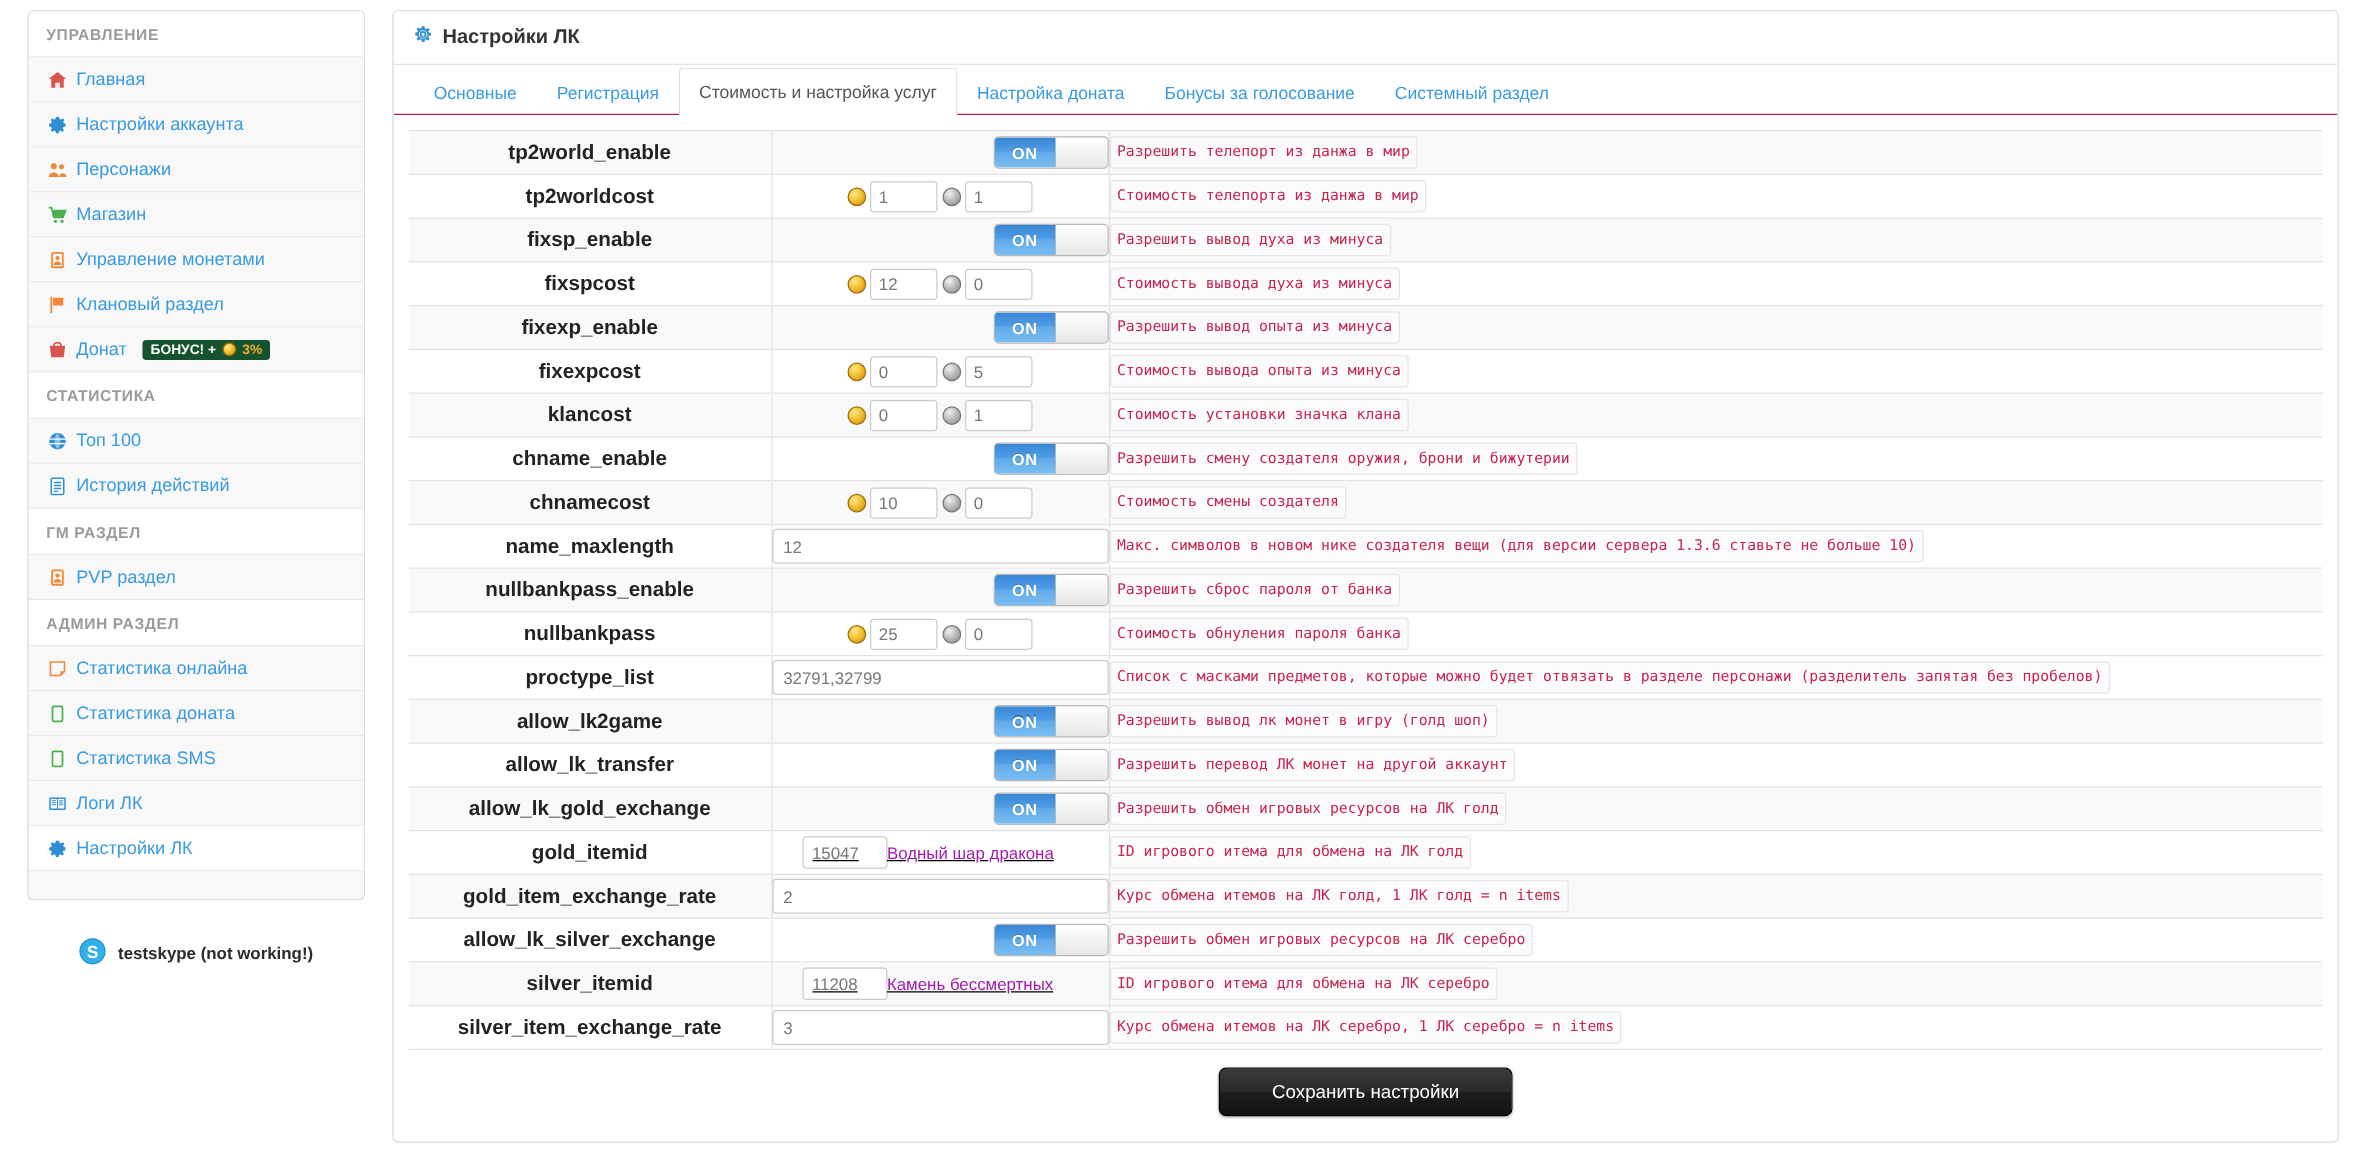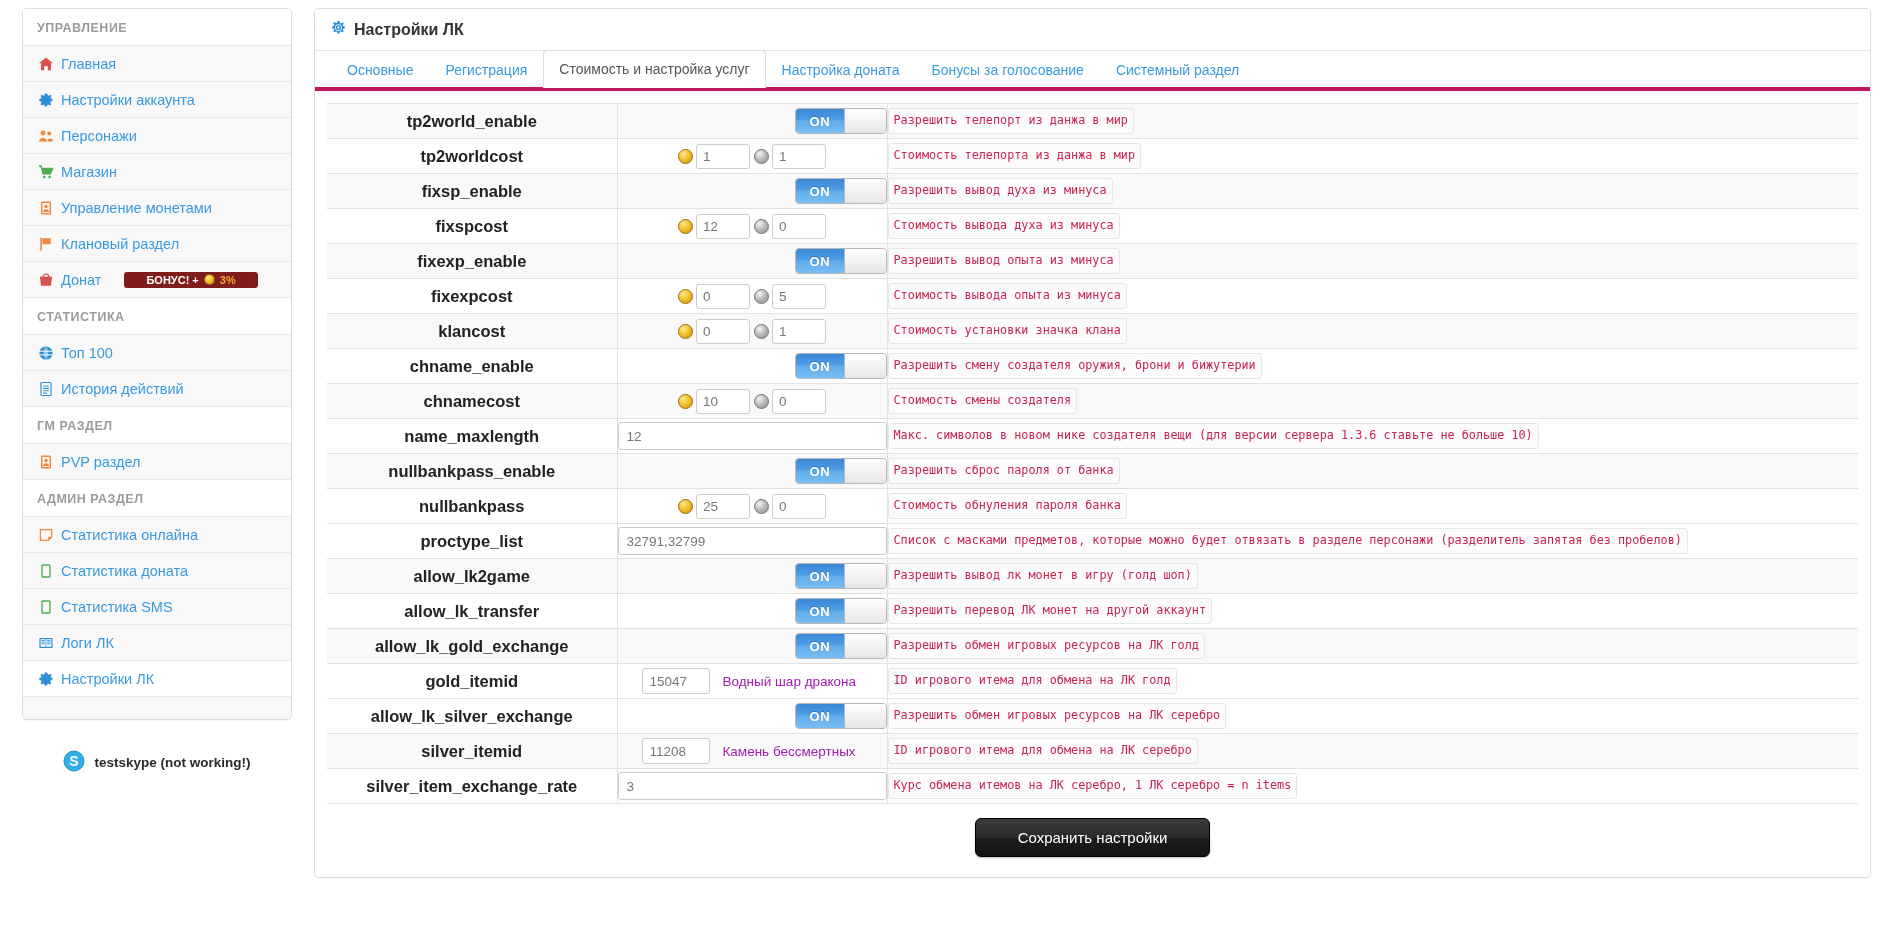--- a/index.html
+++ b/index.html
@@ -42,24 +42,24 @@
     cursor: pointer;
     white-space: nowrap;
   }
   .side-item.plain { background: #fff; }
   .side-item .lbl { color: #3a9ae0; }
   .side-ico { width: 17px; height: 17px; display:inline-flex; align-items:center; justify-content:center; flex: 0 0 17px;}
   .side-ico svg { display:block; }
   .side-foot { height: 22px; background: #f8f8f8; }
   .badge-bonus {
     display: inline-flex; align-items: center; gap: 3px;
-    background: #7f1d1d; color: #fff;
+    background: #14532d; color: #fff;
     font-size: 11px; font-weight: bold;
-    padding: 2px 22px; border-radius: 3px;
-    margin-left: 16px;
+    padding: 2px 6px; border-radius: 3px;
+    margin-left: 6px;
   }
   .badge-bonus .pct { color: #f0ad2e; }
   .skype-row {
     display: flex; align-items: center; justify-content: center; gap: 9px;
     margin-top: 30px; font-size: 13.5px; font-weight: bold; color: #2b2b2b;
   }
 
   
   .main-col { flex: 1; padding: 8px 18px 0 22px; min-width: 0; }
   .panel {
@@ -72,21 +72,21 @@
   .panel-head {
     display: flex; align-items: center; gap: 8px;
     padding: 11px 16px;
     font-size: 16px; font-weight: bold; color: #333;
     border-bottom: 1px solid #e4e4e4;
     background: #fff;
   }
   .tabs {
     display: flex; align-items: flex-end;
     padding: 0 16px;
-    border-bottom: 4px solid #be185d;
+    border-bottom: 1px solid #be185d;
     background: #fff;
     height: 40px;
   }
   .tab {
     font-size: 14px; color: #3a9ae0;
     padding: 10px 15px 9px 15px;
     cursor: pointer;
     border: 1px solid transparent;
     border-bottom: none;
     position: relative; top: 1px;
@@ -181,21 +181,21 @@
     background: #fff; outline: none;
   }
   input.itemid {
     width: 68px; height: 26px;
     border: 1px solid #cccccc; border-radius: 3px;
     padding: 2px 7px; font-size: 13.5px; color: #777;
     font-family: "Liberation Sans", sans-serif;
     background: #fff; outline: none;
   }
   .item-name { font-size: 13.5px; color: #a21caf; white-space: nowrap; }
-  .itemid-wrap { display: flex; align-items: center; gap: 13px; padding-left: 24px; }
+  .itemid-wrap { display: flex; align-items: center; gap: 0; padding-left: 24px; text-decoration: underline; }
 
   
   .desc {
     display: inline-block;
     font-family: "DejaVu Sans Mono", monospace;
     font-size: 11.8px;
     color: #c7254e;
     background: #fbfbfc;
     border: 1px solid #e6e6e6;
     border-radius: 3px;
@@ -618,20 +618,25 @@
               <tr>
                 <td class="c-key">gold_itemid</td>
                 <td class="c-val">
                   <div class="itemid-wrap">
                     <input class="itemid" type="text" value="15047" style="">
                     <span class="item-name">Водный шар дракона</span>
                   </div>
                 </td>
                 <td class="c-desc"><code class="desc">ID игрового итема для обмена на ЛК голд</code></td>
               </tr>
+              <tr class="odd">
+                <td class="c-key">gold_item_exchange_rate</td>
+                <td class="c-val"><input class="wide" type="text" value="2" style=""></td>
+                <td class="c-desc"><code class="desc">Курс обмена итемов на ЛК голд, 1 ЛК голд = n items</code></td>
+              </tr>
               <tr>
                 <td class="c-key">allow_lk_silver_exchange</td>
                 <td class="c-val">
                   <div class="val-center">
                     <div class="toggle">
                       <div class="on">ON</div>
                       <div class="knob"></div>
                     </div>
                   </div>
                 </td>

